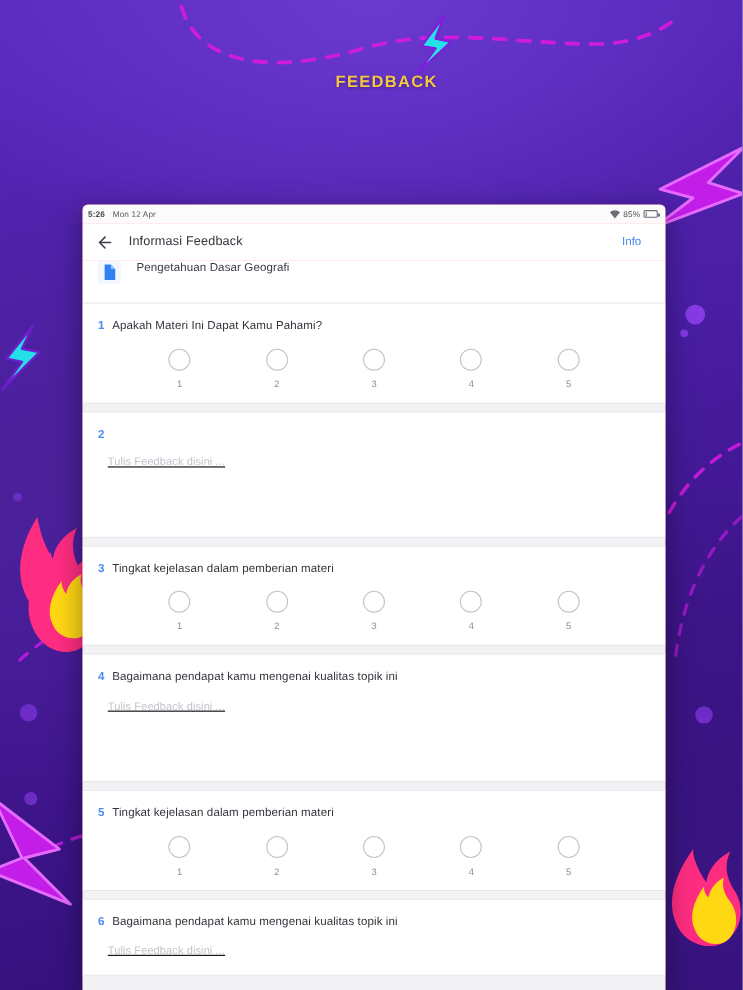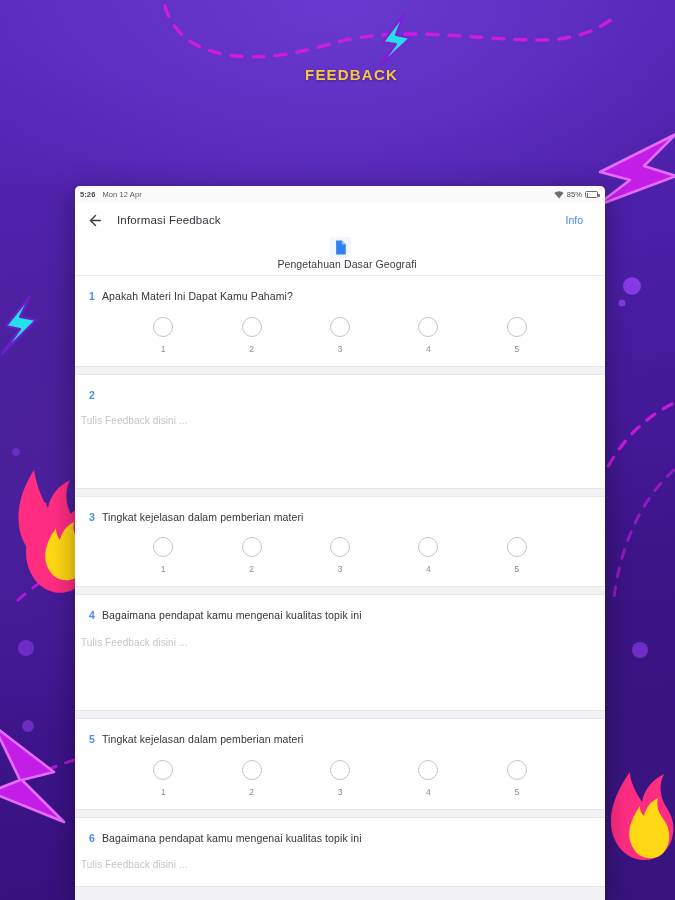--- a/index.html
+++ b/index.html
@@ -129,24 +129,22 @@
     font-size: 10.5px;
     color: #4488ee;
     cursor: pointer;
   }
 
   
   .docrow {
     height: 39px;
     background: #ffffff;
     display: flex;
-    align-items: center;
     padding: 0 14px;
     border-bottom: 1px solid #ececf0;
-    flex-direction: column;
   }
   .doc-icon {
     width: 21px; height: 21px;
     flex: none;
     display: block;
   }
   .docrow .doc-title {
     margin-left: 14px;
     font-size: 10.5px;
     color: #3b3b45;
@@ -206,21 +204,21 @@
     border-radius: 50%;
     background: #fff;
   }
   .scale-lbl {
     margin-top: 7px;
     font-size: 8.5px;
     color: #8b8b96;
   }
 
   
-  .ta-wrap { padding: 0 6px; }
+  .ta-wrap { padding: 0 23px; text-decoration: underline; }
   .ta-ph {
     font-size: 10px;
     color: #c3c3cc;
     padding: 14px 0 0 0;
     letter-spacing: .1px;
   }
   .ta-space { height: 62px; }
   .ta-space-short { height: 16px; }
 </style>
 </head>

